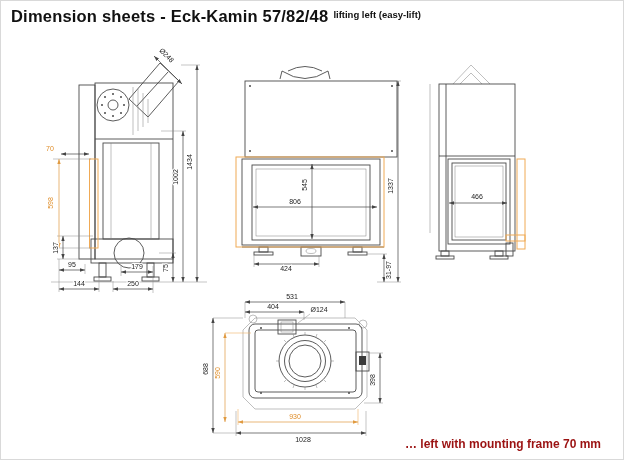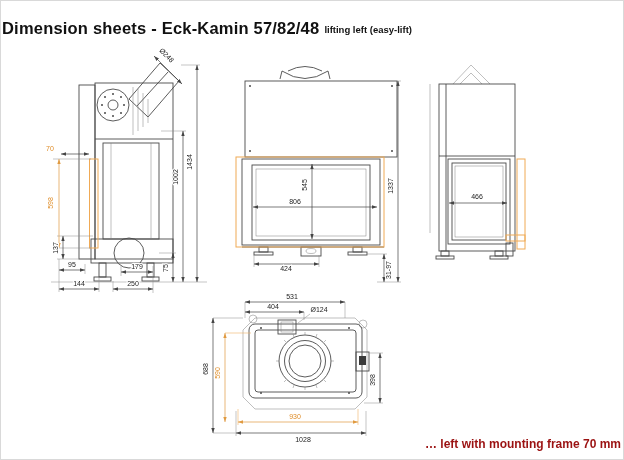--- a/index.html
+++ b/index.html
@@ -1,21 +1,21 @@
 <!DOCTYPE html>
 <html><head>
 <meta charset="utf-8">
 <style>
   html,body{margin:0;padding:0;background:#fff;}
   #page{position:relative;width:622px;height:458px;background:#ffffff;border:1px solid #d9d9d9;
         font-family:"Liberation Sans", sans-serif;overflow:hidden;}
-  #title-row{position:absolute;left:1px;top:6px;display:flex;align-items:center;white-space:nowrap;margin-top:12px;}
+  #title-row{position:absolute;left:10px;top:6px;display:flex;align-items:flex-start;white-space:nowrap;}
   #title-main{font-size:16.5px;font-weight:bold;color:#111;letter-spacing:0.2px;}
   #title-sub{font-size:9.5px;font-weight:bold;color:#111;margin-left:5px;padding-top:2px;}
-  #footer-note{position:absolute;right:2px;top:436px;font-size:12px;font-weight:bold;color:#9b1212;}
+  #footer-note{position:absolute;right:22px;top:436px;font-size:12px;font-weight:bold;color:#9b1212;}
   svg{position:absolute;left:0;top:0;}
   .dr{stroke:#4a4a4a;fill:none;stroke-width:0.9;}
   .drt{stroke:#7f7f7f;fill:none;stroke-width:0.5;}
   .org{stroke:#f0aa55;fill:none;stroke-width:1;}
   .ext{stroke:#8a8a8a;stroke-width:0.5;fill:none;}
   .exto{stroke:#f0b264;stroke-width:0.6;fill:none;}
   .dim-line{stroke:#444;stroke-width:0.7;marker-start:url(#ar);marker-end:url(#ar);}
   .dim-line-o{stroke:#e09a40;stroke-width:0.7;marker-start:url(#aro);marker-end:url(#aro);}
   text.dim{font:7px "Liberation Sans", sans-serif;fill:#1c1c1c;text-anchor:middle;
            paint-order:stroke;stroke:#ffffff;stroke-width:2.2px;}

